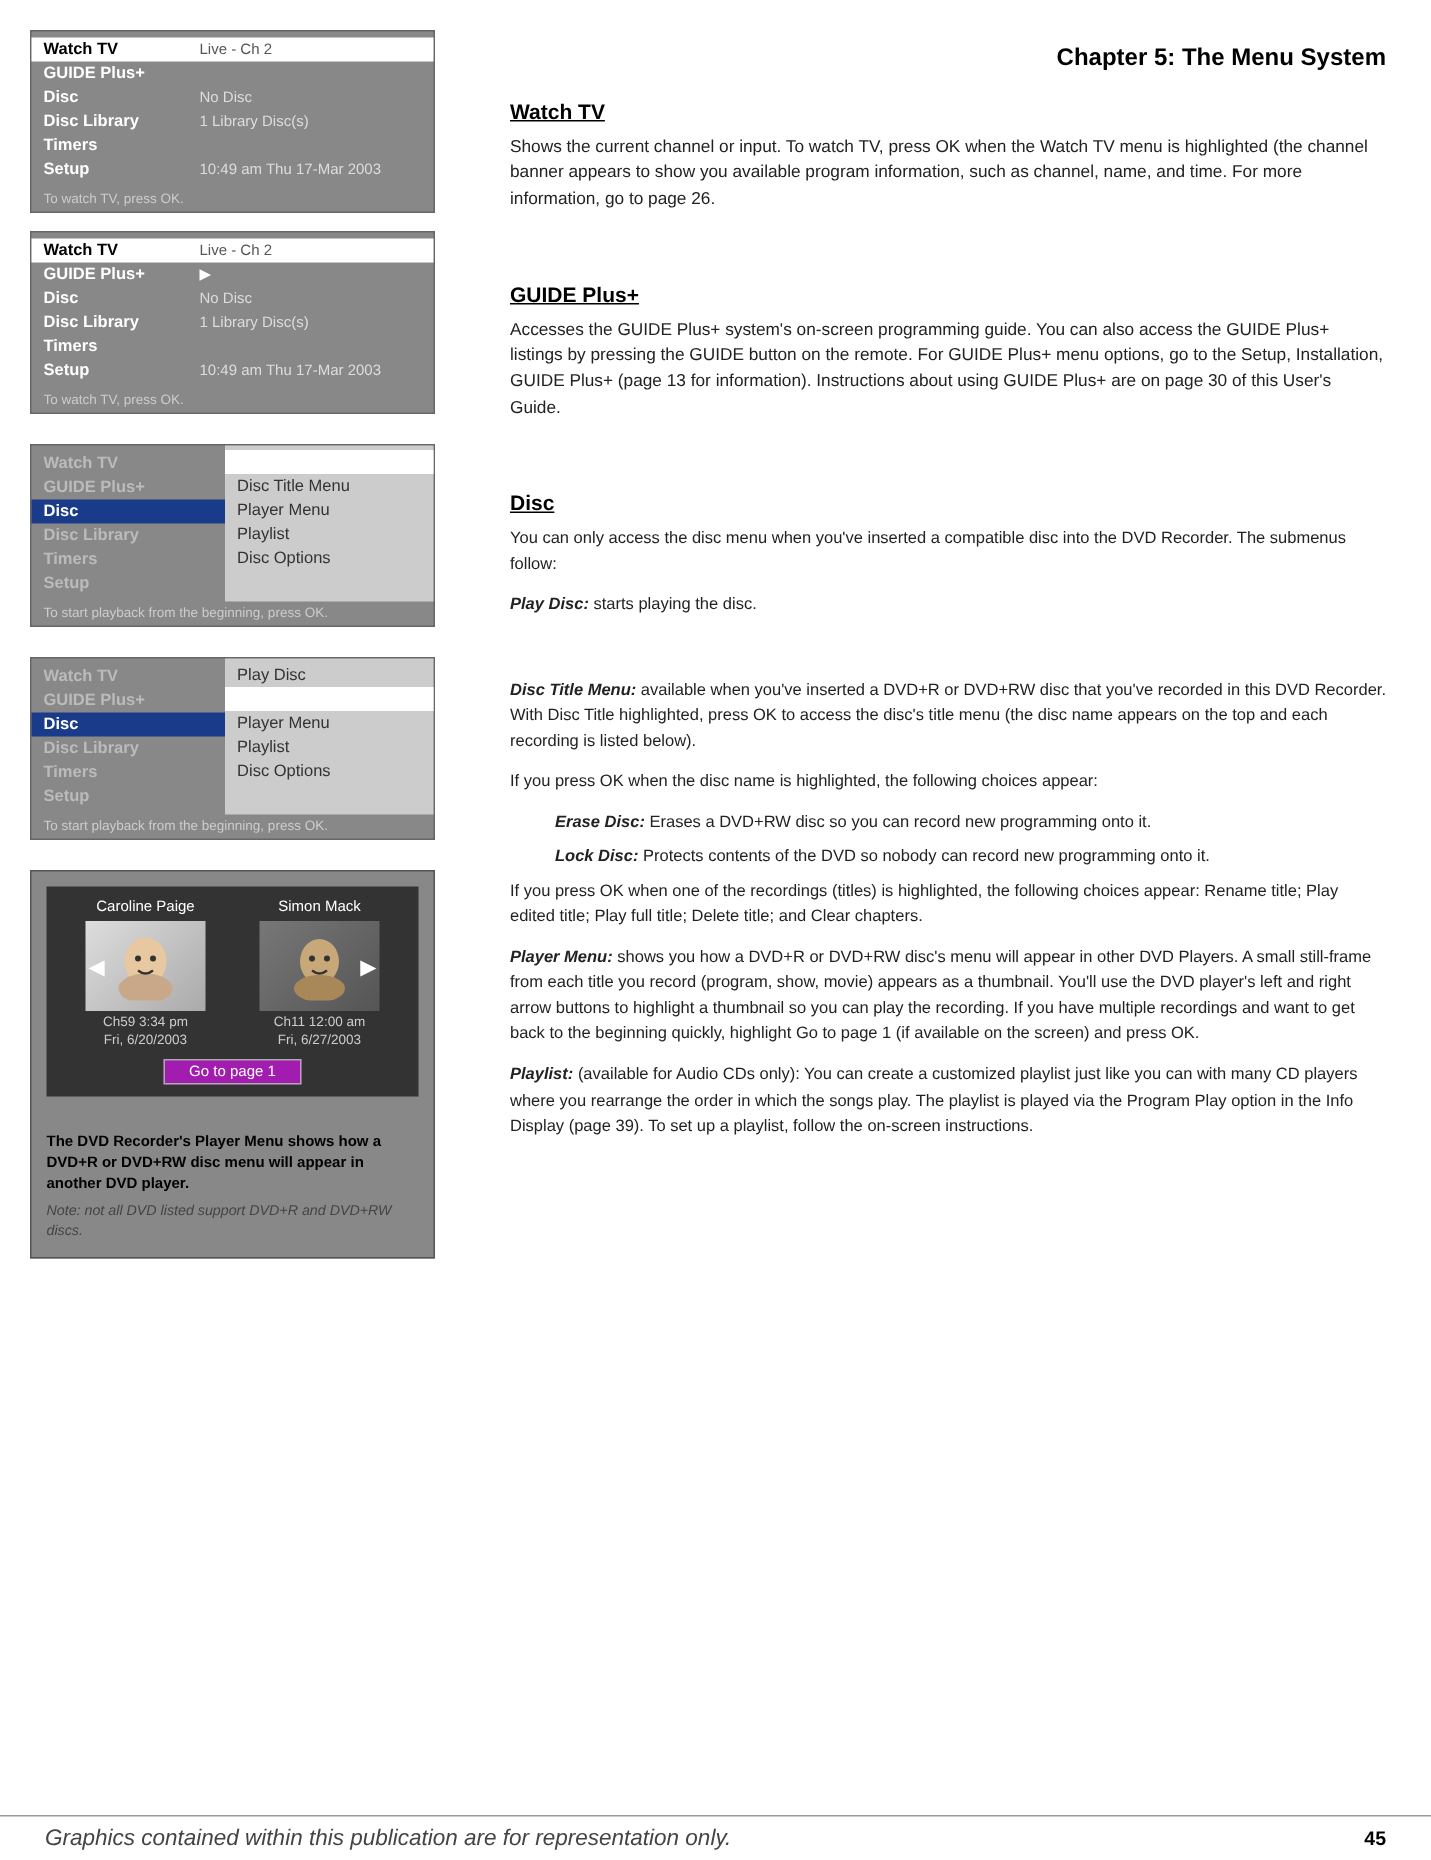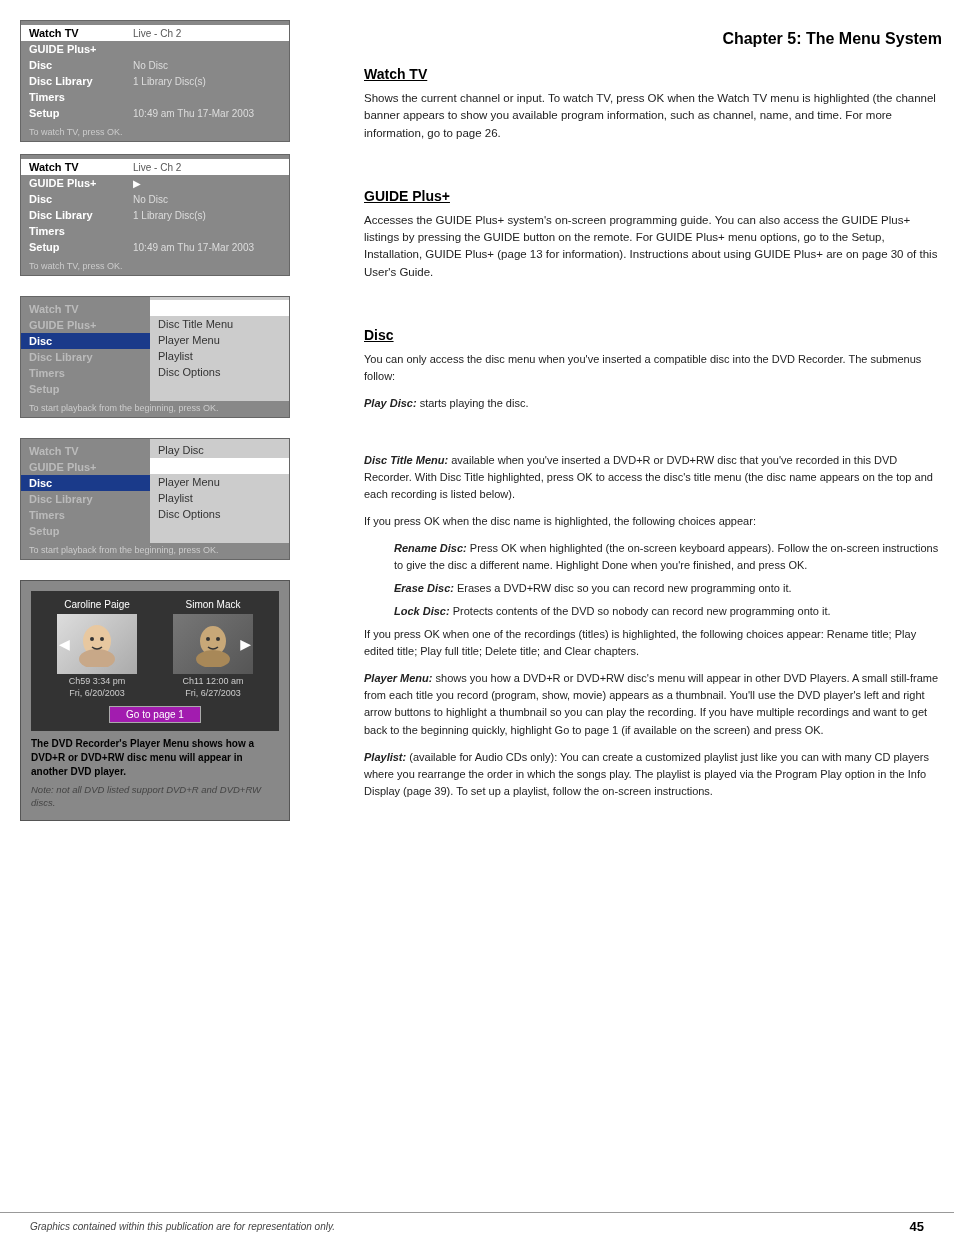--- a/index.html
+++ b/index.html
@@ -17,22 +17,21 @@
     .page-container {
       display: flex;
       flex-direction: column;
       width: 954px;
       min-height: 1240px;
     }
 
     .main-content {
       display: flex;
       flex: 1;
-      padding: 20px 12px 20px 20px;
-      gap: 24px;
+      padding: 20px 30px 20px 20px;
     }
 
     .left-column {
       width: 290px;
       flex-shrink: 0;
       margin-right: 20px;
     }
 
     .right-column {
       flex: 1;
@@ -221,21 +220,21 @@
     .page-footer {
       border-top: 1px solid #999;
       display: flex;
       justify-content: space-between;
       align-items: center;
       padding: 6px 30px;
       margin-top: auto;
     }
 
     .footer-text {
-      font-size: 10px;
+      font-size: 15px;
       color: #444;
       font-style: italic;
     }
 
     .footer-page {
       font-size: 13px;
       font-weight: bold;
     }
 
     
@@ -395,21 +394,21 @@
                   </svg>
                   <span style="position:absolute;right:2px;top:50%;transform:translateY(-50%);color:#fff;font-size:14px;">▶</span>
                 </div>
               </div>
               <div class="player-info">Ch11 12:00 am</div>
               <div class="player-info">Fri, 6/27/2003</div>
             </div>
           </div>
           <div class="player-goto">Go to page 1</div>
         </div>
-        <div class="player-caption" style="margin-top:6px;font-size:10px;font-weight:bold;line-height:1.4;">The DVD Recorder's Player Menu shows how a DVD+R or DVD+RW disc menu will appear in another DVD player.</div>
+        <div class="player-caption" style="margin-top:24px;font-size:10px;font-weight:bold;line-height:1.4;">The DVD Recorder's Player Menu shows how a DVD+R or DVD+RW disc menu will appear in another DVD player.</div>
         <div class="player-note">Note: not all DVD listed support DVD+R and DVD+RW discs.</div>
       </div>
 
     </div>
 
     <div class="right-column">
 
       <div class="chapter-title">Chapter 5: The Menu System</div>
 
       <div class="section-heading">Watch TV</div>
@@ -431,24 +430,20 @@
       </div>
 
       <div style="height:30px;"></div>
 
       <div class="disc-para">
         <span class="body-bold">Disc Title Menu:</span><span> available when you've inserted a DVD+R or DVD+RW disc that you've recorded in this DVD Recorder. With Disc Title highlighted, press OK to access the disc's title menu (the disc name appears on the top and each recording is listed below).</span>
       </div>
 
       <div class="disc-para">If you press OK when the disc name is highlighted, the following choices appear:</div>
 
-      <div class="sub-para">
-        <span class="body-bold">Rename Disc:</span>
-        <span>Press OK when highlighted (the on-screen keyboard appears). Follow the on-screen instructions to give the disc a different name. Highlight Done when you're finished, and press OK.</span>
-      </div>
 
       <div class="sub-para">
         <span class="body-bold">Erase Disc:</span>
         <span> Erases a DVD+RW disc so you can record new programming onto it.</span>
       </div>
 
       <div class="sub-para">
         <span class="body-bold">Lock Disc:</span>
         <span> Protects contents of the DVD so nobody can record new programming onto it.</span>
       </div>

